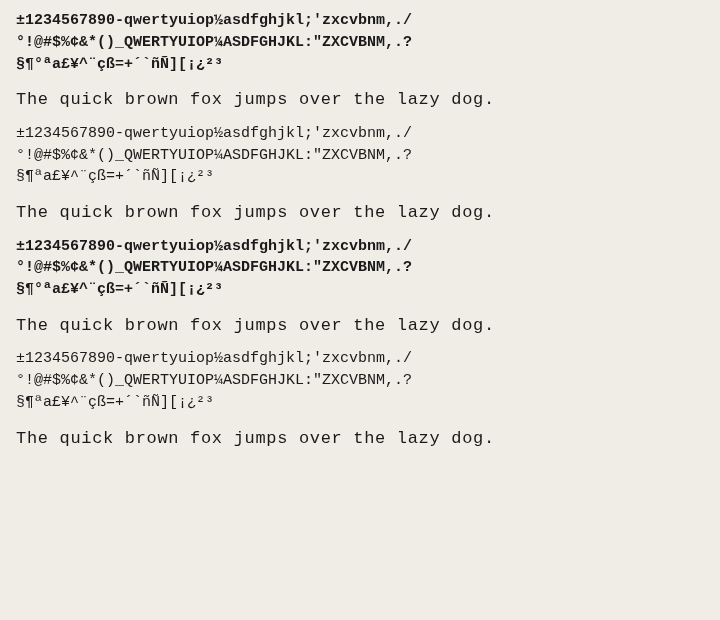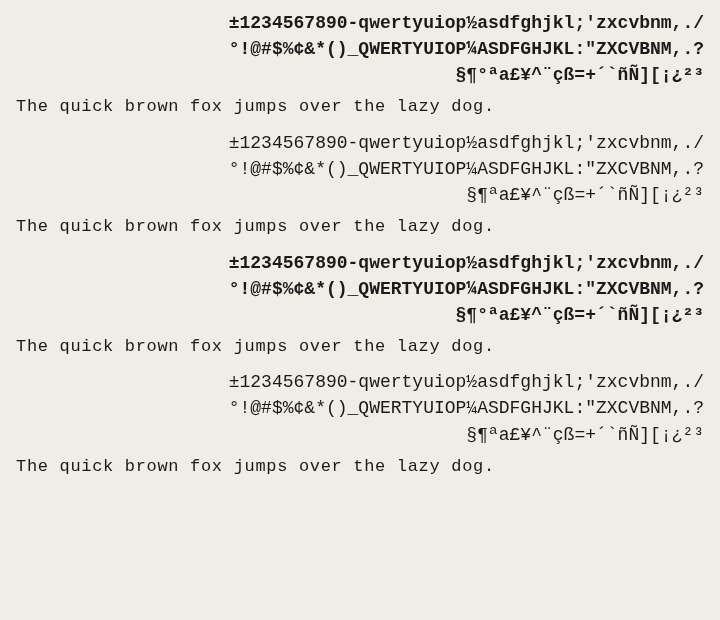--- a/index.html
+++ b/index.html
@@ -10,37 +10,36 @@
 
     body {
       width: 720px;
       min-height: 620px;
       background-color: #f0ede6;
       font-family: 'Courier New', Courier, monospace;
       padding: 10px 16px;
     }
 
     .charset-line {
-      font-size: 18px;
+      font-size: 15px;
       line-height: 1.45;
       color: #1a1a1a;
       white-space: pre-wrap;
       word-break: break-all;
-      text-align: right;
     }
 
     .charset-line.bold {
       font-weight: 700;
     }
 
     .pangram-line {
       font-size: 17px;
       line-height: 1.5;
       color: #1a1a1a;
-      margin-top: 6px;
+      margin-top: 12px;
       margin-bottom: 10px;
       letter-spacing: 0.04em;
     }
 
     .block {
       margin-bottom: 2px;
     }
   </style>
 </head>
 <body>

